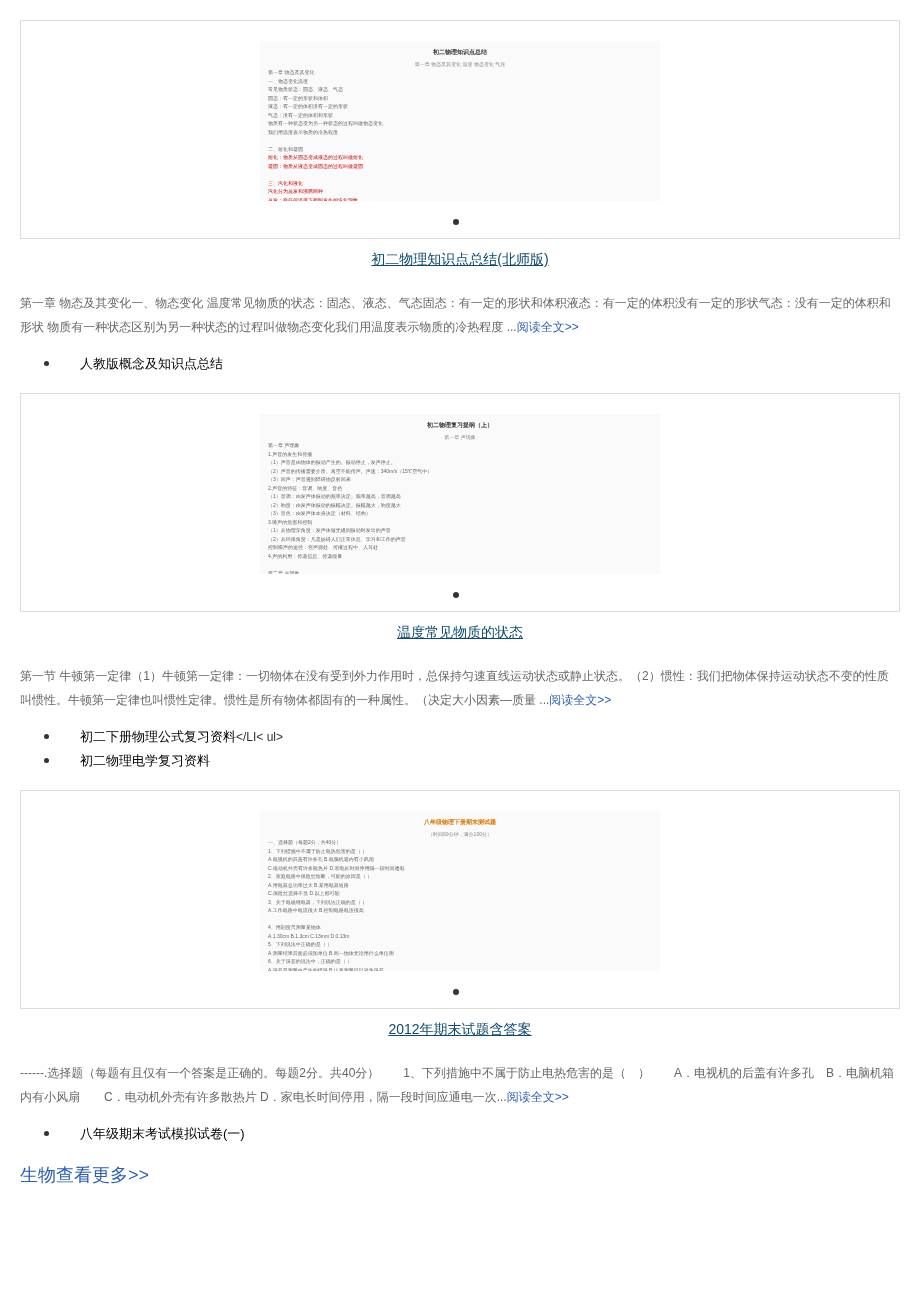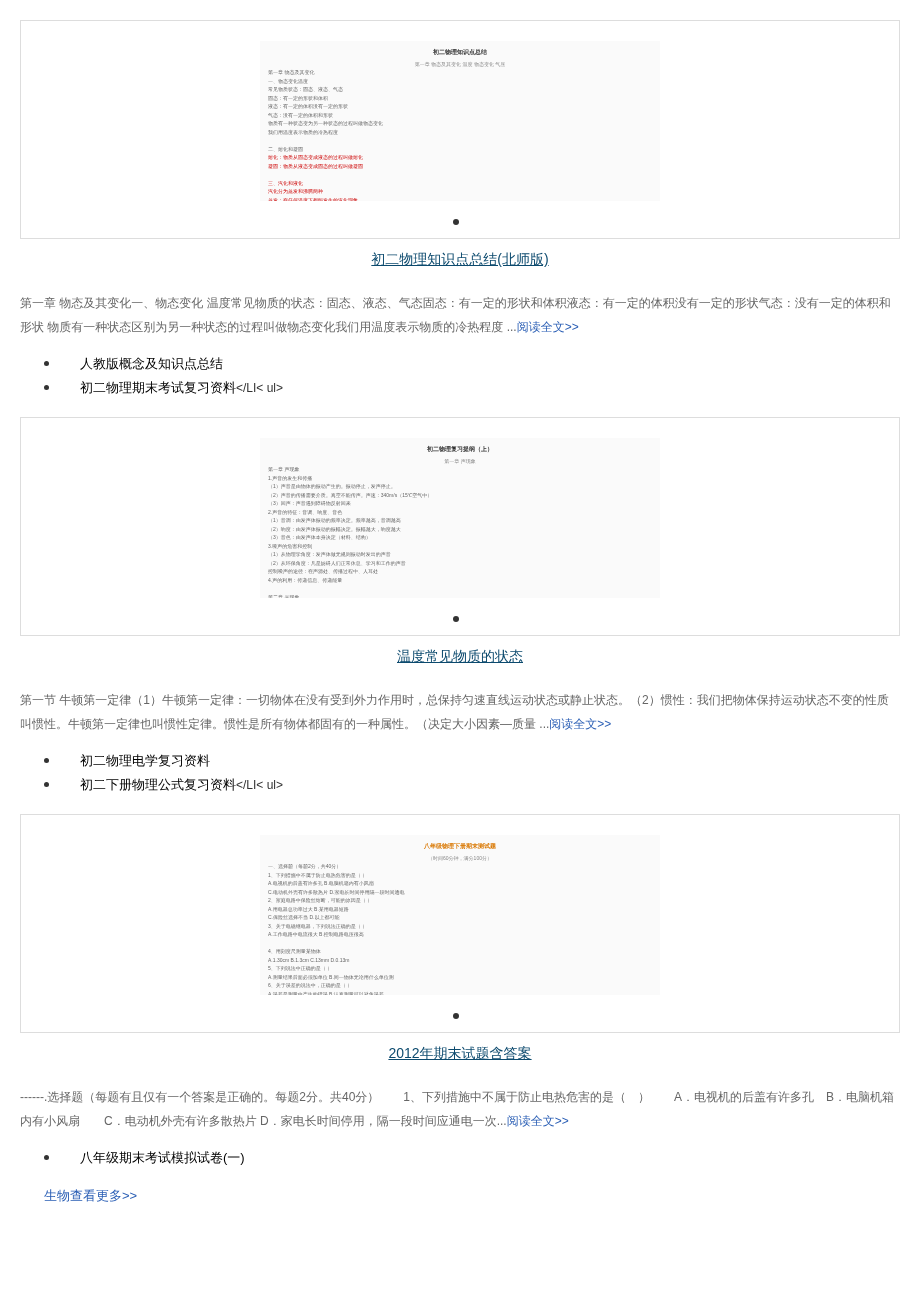--- a/index.html
+++ b/index.html
@@ -99,22 +99,21 @@
       color: #000000;
       text-decoration: none;
       font-size: 13px;
       margin-left: 20px;
     }
     .trailing {
       color: #333;
     }
     .category-line {
       margin-top: 16px;
-      font-size: 13px;
-      margin-left: 24px;
+      font-size: 18px;
     }
     .category-label { color: #2b5fb5; }
     .more-link { color: #2b5fb5; text-decoration: none; }
   </style>
 </head>
 <body>
 
 <div class="section">
   <div class="image-box">
     <div class="thumb">
@@ -142,21 +141,20 @@
       </div>
     </div>
     <div><span class="bullet"></span></div>
   </div>
   <a href="#" class="title-link">初二物理知识点总结(北师版)</a>
   <div class="excerpt">
     <span>第一章 物态及其变化一、物态变化 温度常见物质的状态：固态、液态、气态固态：有一定的形状和体积液态：有一定的体积没有一定的形状气态：没有一定的体积和形状 物质有一种状态区别为另一种状态的过程叫做物态变化我们用温度表示物质的冷热程度 ...</span><a href="#" class="read-more">阅读全文&gt;&gt;</a>
   </div>
   <ul class="link-list">
     <li><a href="#">人教版概念及知识点总结</a><span class="trailing"></span></li>
-    <li><a href="#">初二物理期末考试复习资料</a><span class="trailing">&lt;/LI&lt; ul&gt;</span></li>
   </ul>
 </div>
 
 <div class="section">
   <div class="image-box">
     <div class="thumb">
       <div class="thumb-content">
         <div class="thumb-title">初二物理复习提纲（上）</div>
         <div style="text-align:center;font-size:5px;color:#888">第一章 声现象</div>
         <div>
@@ -180,22 +178,22 @@
 
       </div>
     </div>
     <div><span class="bullet"></span></div>
   </div>
   <a href="#" class="title-link">温度常见物质的状态</a>
   <div class="excerpt">
     <span>第一节 牛顿第一定律（1）牛顿第一定律：一切物体在没有受到外力作用时，总保持匀速直线运动状态或静止状态。（2）惯性：我们把物体保持运动状态不变的性质叫惯性。牛顿第一定律也叫惯性定律。惯性是所有物体都固有的一种属性。（决定大小因素—质量 ...</span><a href="#" class="read-more">阅读全文&gt;&gt;</a>
   </div>
   <ul class="link-list">
+    <li><a href="#">初二下册物理公式复习资料</a><span class="trailing">&lt;/LI&lt; ul&gt;</span></li>
     <li><a href="#">初二物理电学复习资料</a><span class="trailing"></span></li>
-    <li><a href="#">初二下册物理公式复习资料</a><span class="trailing">&lt;/LI&lt; ul&gt;</span></li>
   </ul>
 </div>
 
 <div class="section">
   <div class="image-box">
     <div class="thumb">
       <div class="thumb-content">
         <div class="thumb-title" style="color:#d97700">八年级物理下册期末测试题</div>
         <div style="text-align:center;font-size:5px;color:#888">（时间60分钟，满分100分）</div>
         <div>

